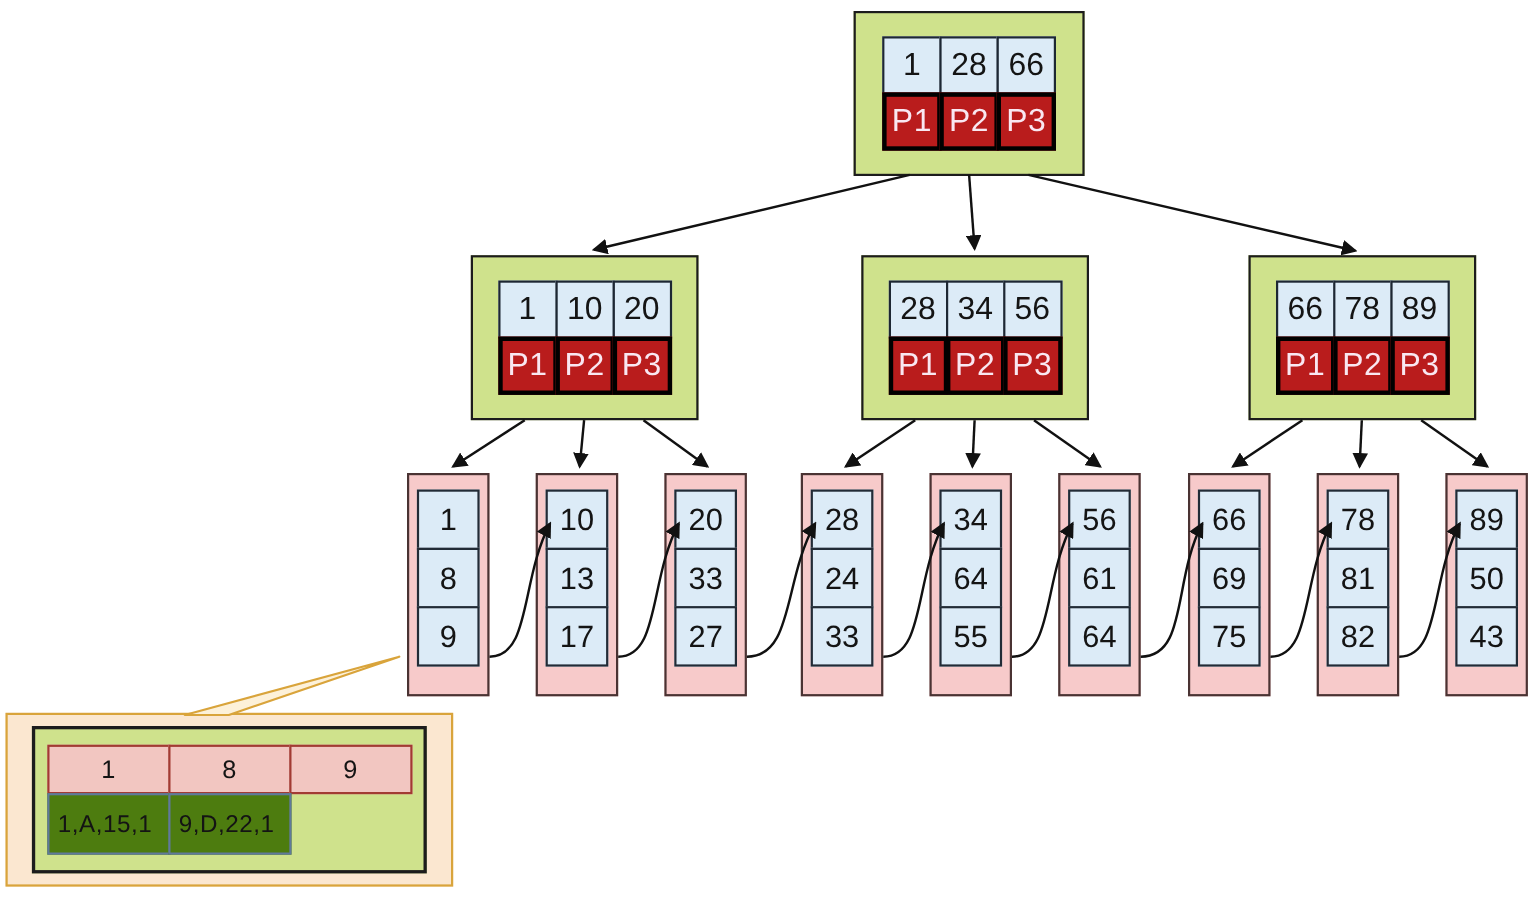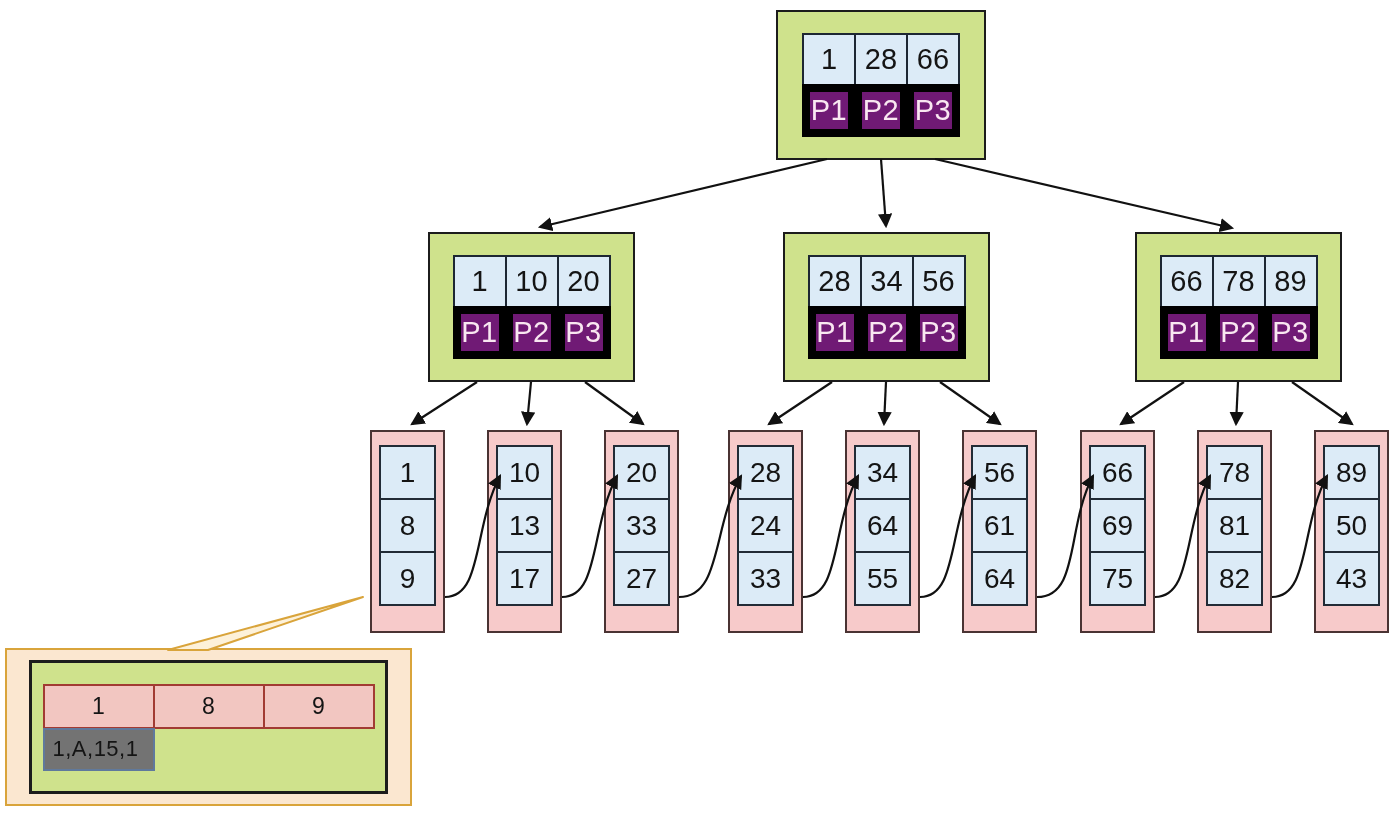--- a/index.html
+++ b/index.html
@@ -17,21 +17,21 @@
   .row{display:flex;}
   .key-cell,.ptr-cell{
     width:54px;height:53px;box-sizing:border-box;
     display:flex;align-items:center;justify-content:center;
     font-size:29px;line-height:1;
   }
   .key-cell{
     background:#dcebf7;border:2px solid #1d2733;margin-left:-2px;
   }
   .ptr-cell{
-    background:#701a75;border:8px solid #000000;margin-left:-2px;margin-top:-2px;
+    background:#b91c1c;border:4px solid #000000;margin-left:-2px;margin-top:-2px;
     color:#f9e7f1;letter-spacing:0.5px;
   }
   .row .key-cell:first-child,.row .ptr-cell:first-child{margin-left:0;}
   
   .leaf{
     position:absolute;width:75px;height:203px;background:#f7caca;
     border:2.5px solid #4a3333;box-sizing:border-box;
     display:flex;justify-content:center;align-items:flex-start;padding-top:13px;
   }
   .leaf-stack{display:flex;flex-direction:column;}
@@ -52,21 +52,21 @@
     width:359px;height:134px;background:#cfe28c;border:3px solid #1c1c1c;
     box-sizing:border-box;display:flex;align-items:center;justify-content:center;
   }
   .callout-table{display:flex;flex-direction:column;}
   .ckey-cell{
     width:112px;height:45px;box-sizing:border-box;background:#f2c6c1;
     border:2px solid #a23b33;margin-left:-2px;
     display:flex;align-items:center;justify-content:center;font-size:23px;
   }
   .crec-cell{
-    width:112px;height:43px;box-sizing:border-box;background:#737373;
+    width:112px;height:56px;box-sizing:border-box;background:#4d7c0f;
     border:2px solid #60799c;margin-left:-2px;margin-top:-1px;
     display:flex;align-items:center;justify-content:flex-start;
     padding-left:8px;font-size:22px;letter-spacing:0.5px;
   }
   .callout-table .row .ckey-cell:first-child,
   .callout-table .row .crec-cell:first-child{margin-left:0;}
   
   .arrows{position:absolute;left:0;top:0;width:1400px;height:817px;pointer-events:none;}
 </style>
 </head>
@@ -201,20 +201,21 @@
   <div class="callout">
     <div class="callout-green">
       <div class="callout-table">
         <div class="row">
           <span class="ckey-cell">1</span>
           <span class="ckey-cell">8</span>
           <span class="ckey-cell">9</span>
         </div>
         <div class="row">
           <span class="crec-cell">1,A,15,1</span>
+          <span class="crec-cell">9,D,22,1</span>
         </div>
       </div>
     </div>
   </div>
 
   <svg class="arrows" viewBox="0 0 1400 817">
     <defs>
       <marker id="arr" viewBox="0 0 10 10" refX="8.5" refY="5" markerWidth="6.5" markerHeight="6.5" orient="auto-start-reverse">
         <path d="M0,0 L10,5 L0,10 z" fill="#111111"></path>
       </marker>

